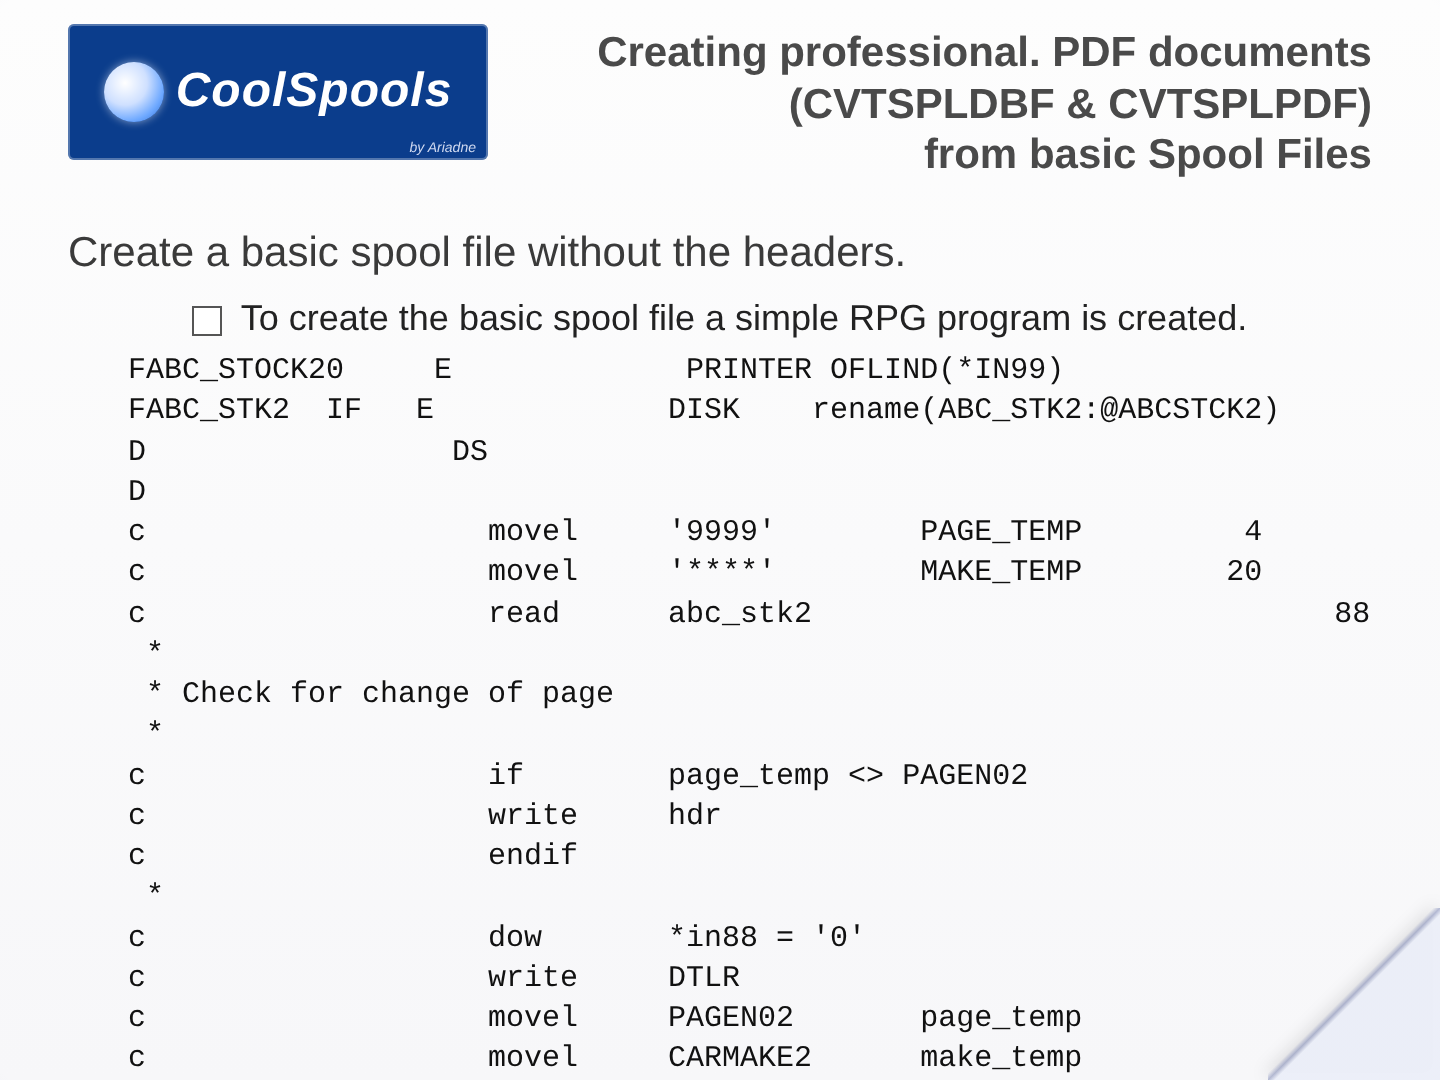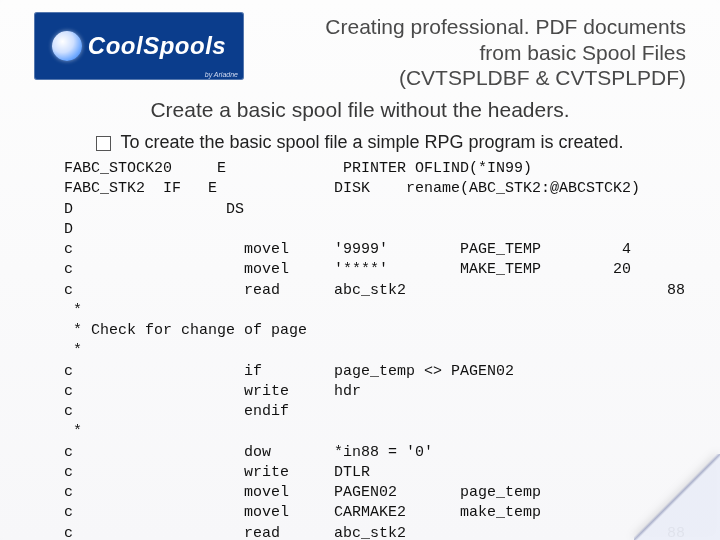--- a/index.html
+++ b/index.html
@@ -52,27 +52,27 @@
     position:absolute;right:6px;bottom:2px;
     color:#cfd9f0;font-size:7px;font-style:italic;
   }
   .title-block{
     flex:1;
     text-align:right;
     color:#4a4a4a;
     font-size:21px;
     line-height:1.22;
     padding-top:2px;
+    font-weight:bold;
   }
   .subtitle{
-    margin-top:6px;
+    margin-top:23px;
     color:#3a3a3a;
     font-size:21px;
     line-height:1.2;
-    text-align:center;
   }
   .bullet-row{
     margin-top:10px;
     display:flex;align-items:flex-start;gap:9px;
     color:#222;font-size:18px;justify-content:center;
   }
   .checkbox{
     width:13px;height:13px;border:1.4px solid #555;
     margin-top:4px;flex:0 0 auto;background:#fff;
   }
@@ -100,22 +100,22 @@
     <div class="logo">
       <div class="logo-mark"></div>
       <div class="logo-text">
         <span class="bold">Cool</span><span>Spools</span>
       </div>
       <div class="logo-sub">by Ariadne</div>
     </div>
 
     <div class="title-block">
       <div>Creating professional. PDF documents</div>
+      <div>(CVTSPLDBF &amp; CVTSPLPDF)</div>
       <div>from basic Spool Files</div>
-      <div>(CVTSPLDBF &amp; CVTSPLPDF)</div>
     </div>
   </div>
 
   <div class="subtitle">Create a basic spool file without the headers.</div>
 
   <div class="bullet-row">
     <span class="checkbox"></span>
     <span>To create the basic spool file a simple RPG program is created.</span>
   </div>
 

